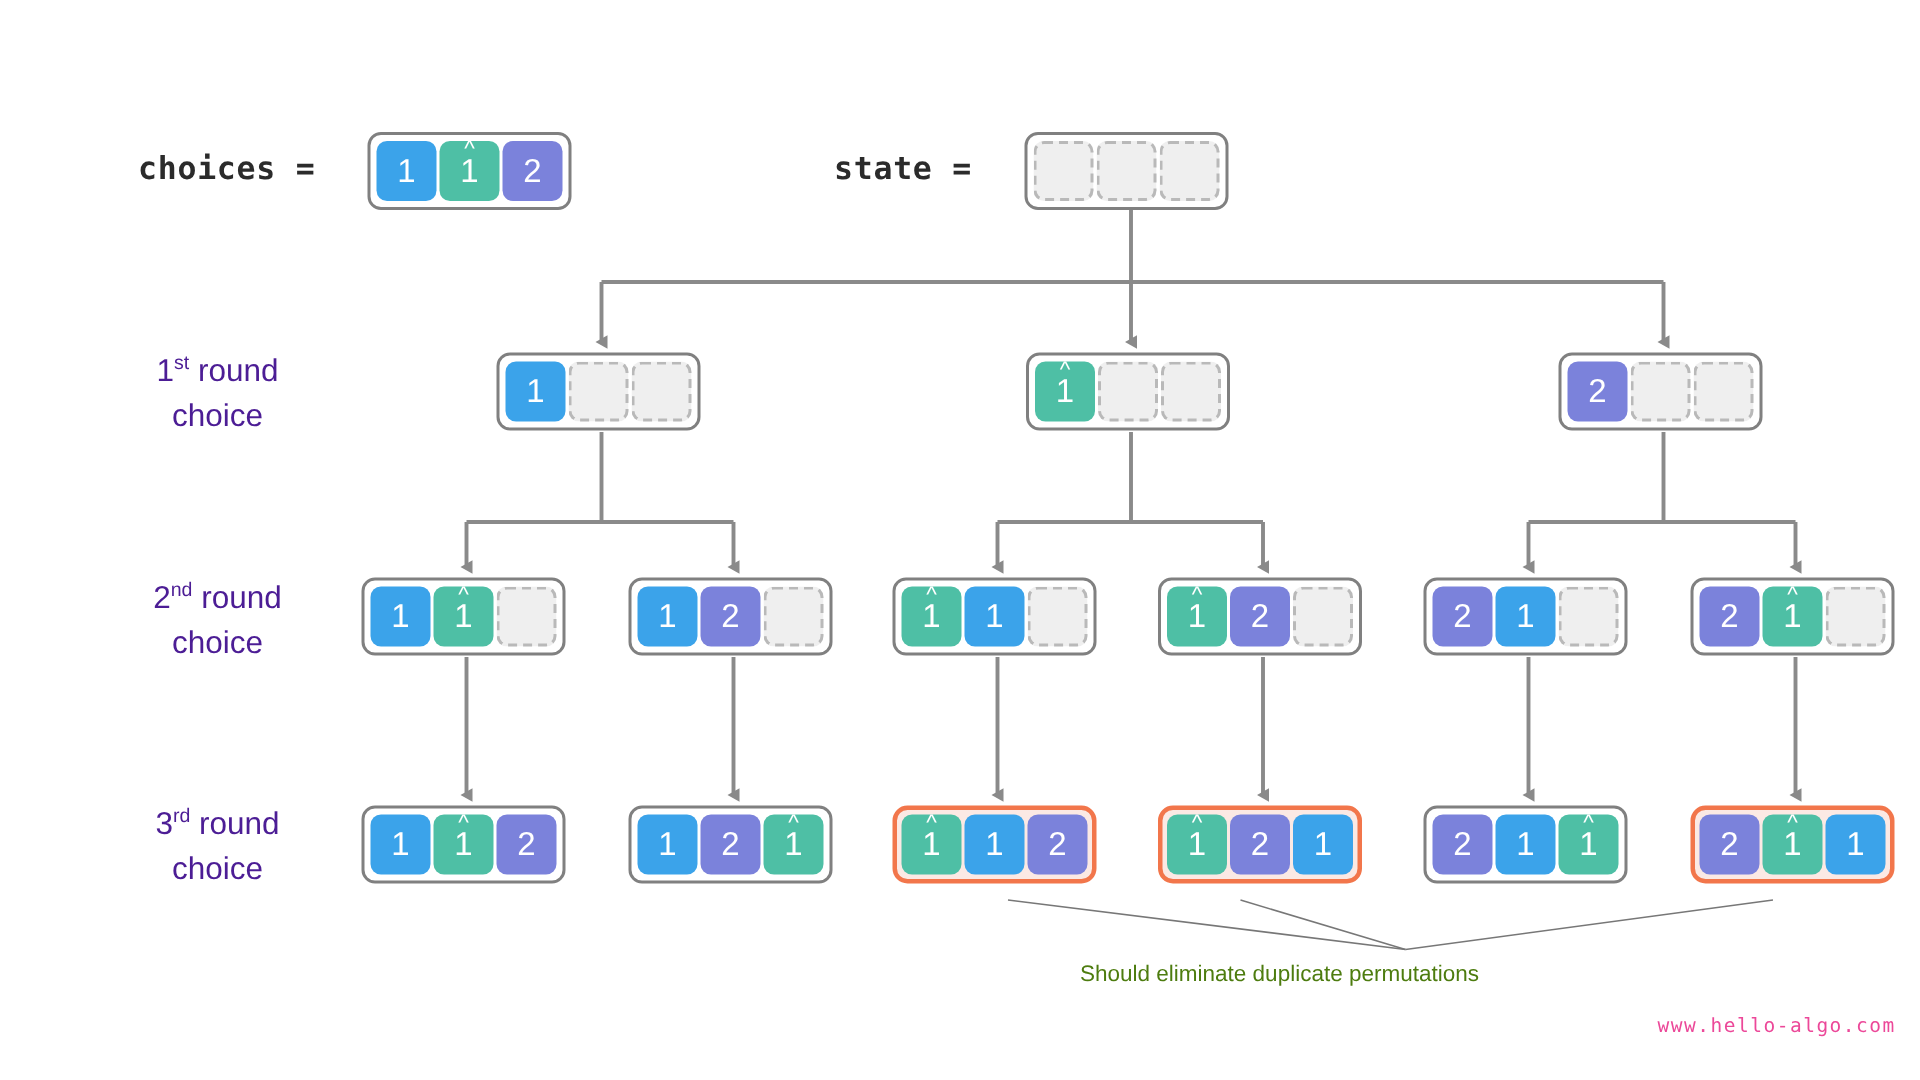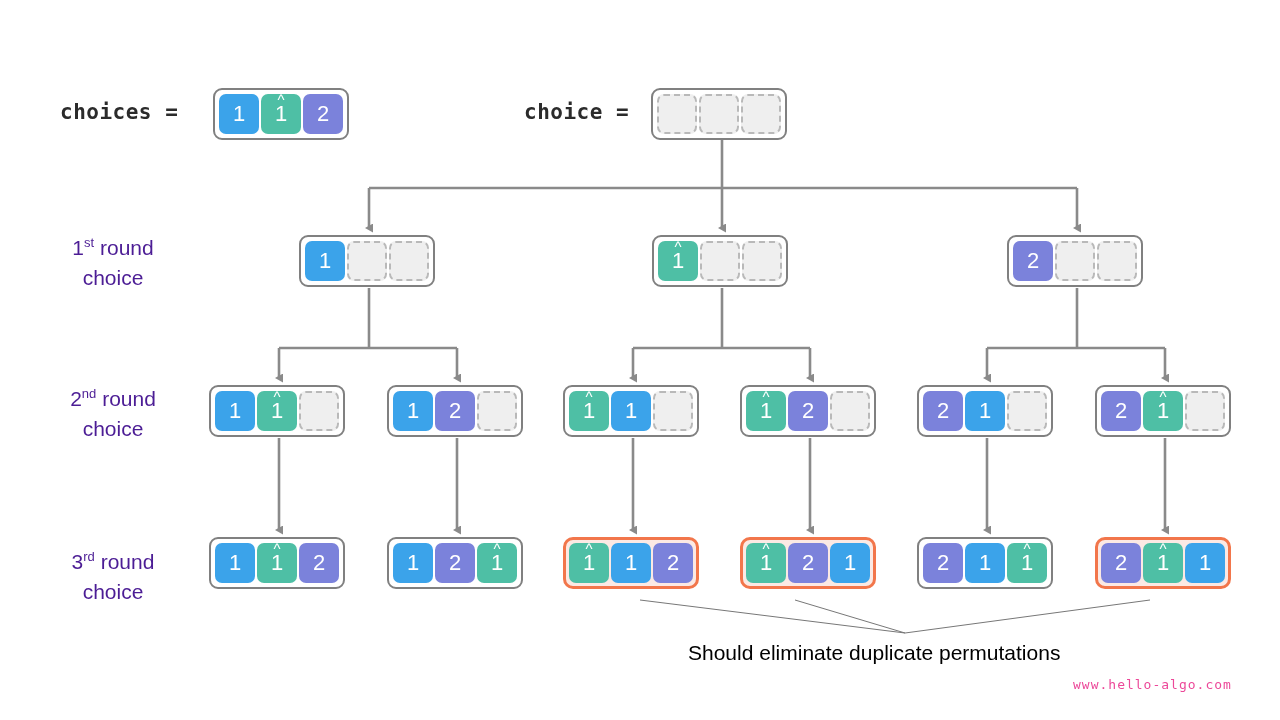--- a/index.html
+++ b/index.html
@@ -6,20 +6,21 @@
     margin: 0; padding: 0;
     background: #ffffff;
     width: 1280px; height: 720px;
     overflow: hidden;
   }
   #stage {
     position: relative;
     width: 1020px; height: 720px;
     font-family: "Liberation Sans", sans-serif;
     background: #ffffff;
+    margin-left: 32px;
   }
   #edges {
     position: absolute; left: 0; top: 0;
     width: 1280px; height: 720px;
     pointer-events: none;
   }
 
   
   .mono-label {
     position: absolute;
@@ -38,22 +39,22 @@
     color: #4c1d95;
     line-height: 1.45;
   }
   .round-label sup {
     font-size: 0.62em;
     vertical-align: super;
     line-height: 0;
   }
   .caption {
     position: absolute;
-    font-size: 21px;
-    color: #000000;
+    font-size: 15px;
+    color: #4d7c0f;
     white-space: nowrap;
   }
   .watermark {
     position: absolute;
     font-family: "DejaVu Sans Mono", "Liberation Mono", monospace;
     font-size: 13px;
     color: #ec4899;
     letter-spacing: 1px;
     white-space: nowrap;
   }
@@ -169,37 +170,37 @@
         <span>1</span>
       </div>
       <div class="cell green">
         <span class="hat-num"><span class="hat">^</span><span>1</span></span>
       </div>
       <div class="cell purple">
         <span>2</span>
       </div>
     </div>
 
-  <div class="mono-label" style="left:524px; top:100px;">choice =</div>
+  <div class="mono-label" style="left:524px; top:100px;">state =</div>
 
   <div class="node" id="node-state" style="left:651px; top:88px;">
       <div class="cell empty"></div>
       <div class="cell empty"></div>
       <div class="cell empty"></div>
     </div>
 
   <div class="round-label" style="left:28px; top:233px;">
     <div><span>1</span><sup>st</sup><span> round</span></div>
     <div>choice</div>
   </div>
   <div class="round-label" style="left:28px; top:384px;text-align:center;">
     <div><span>2</span><sup>nd</sup><span> round</span></div>
     <div>choice</div>
   </div>
-  <div class="round-label" style="left:28px; top:547px;">
+  <div class="round-label" style="left:28px; top:535px;">
     <div><span>3</span><sup>rd</sup><span> round</span></div>
     <div>choice</div>
   </div>
 
   <div id="tree-nodes">
       <div class="node" style="left: 299px; top: 235px;">
         <div class="cell blue">
           <span>1</span>
         </div>
         <div class="cell empty"></div>

